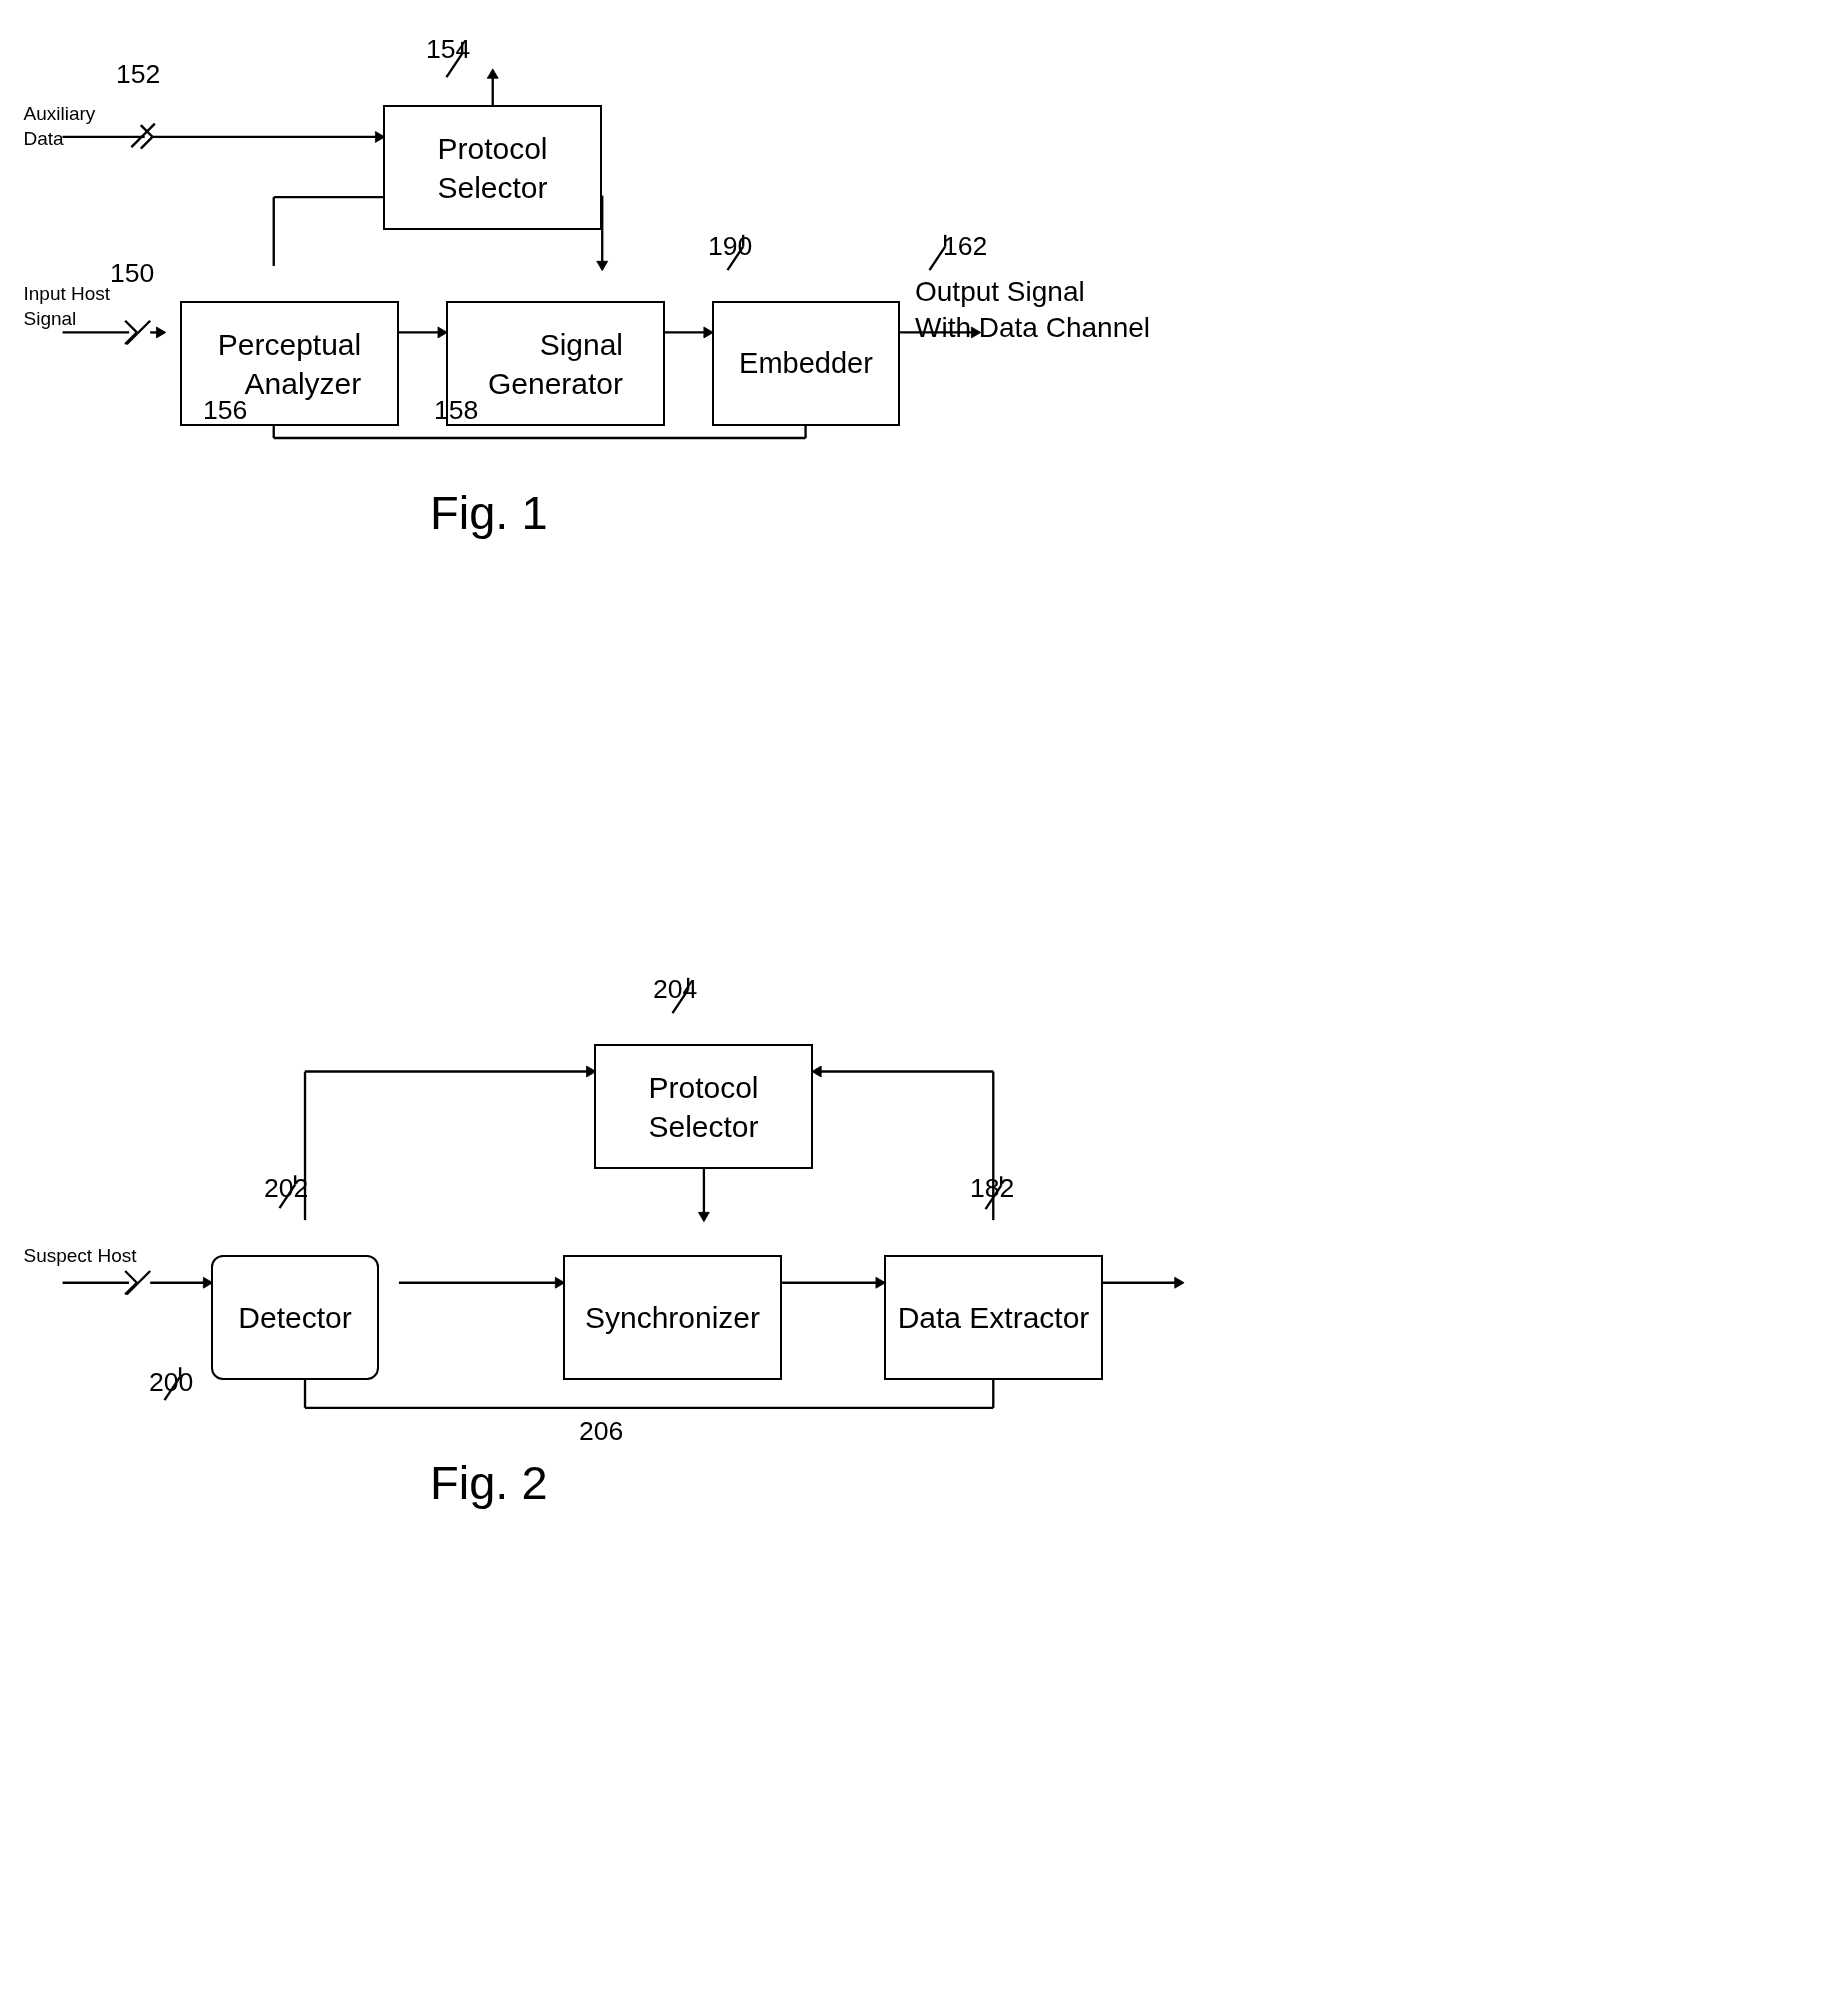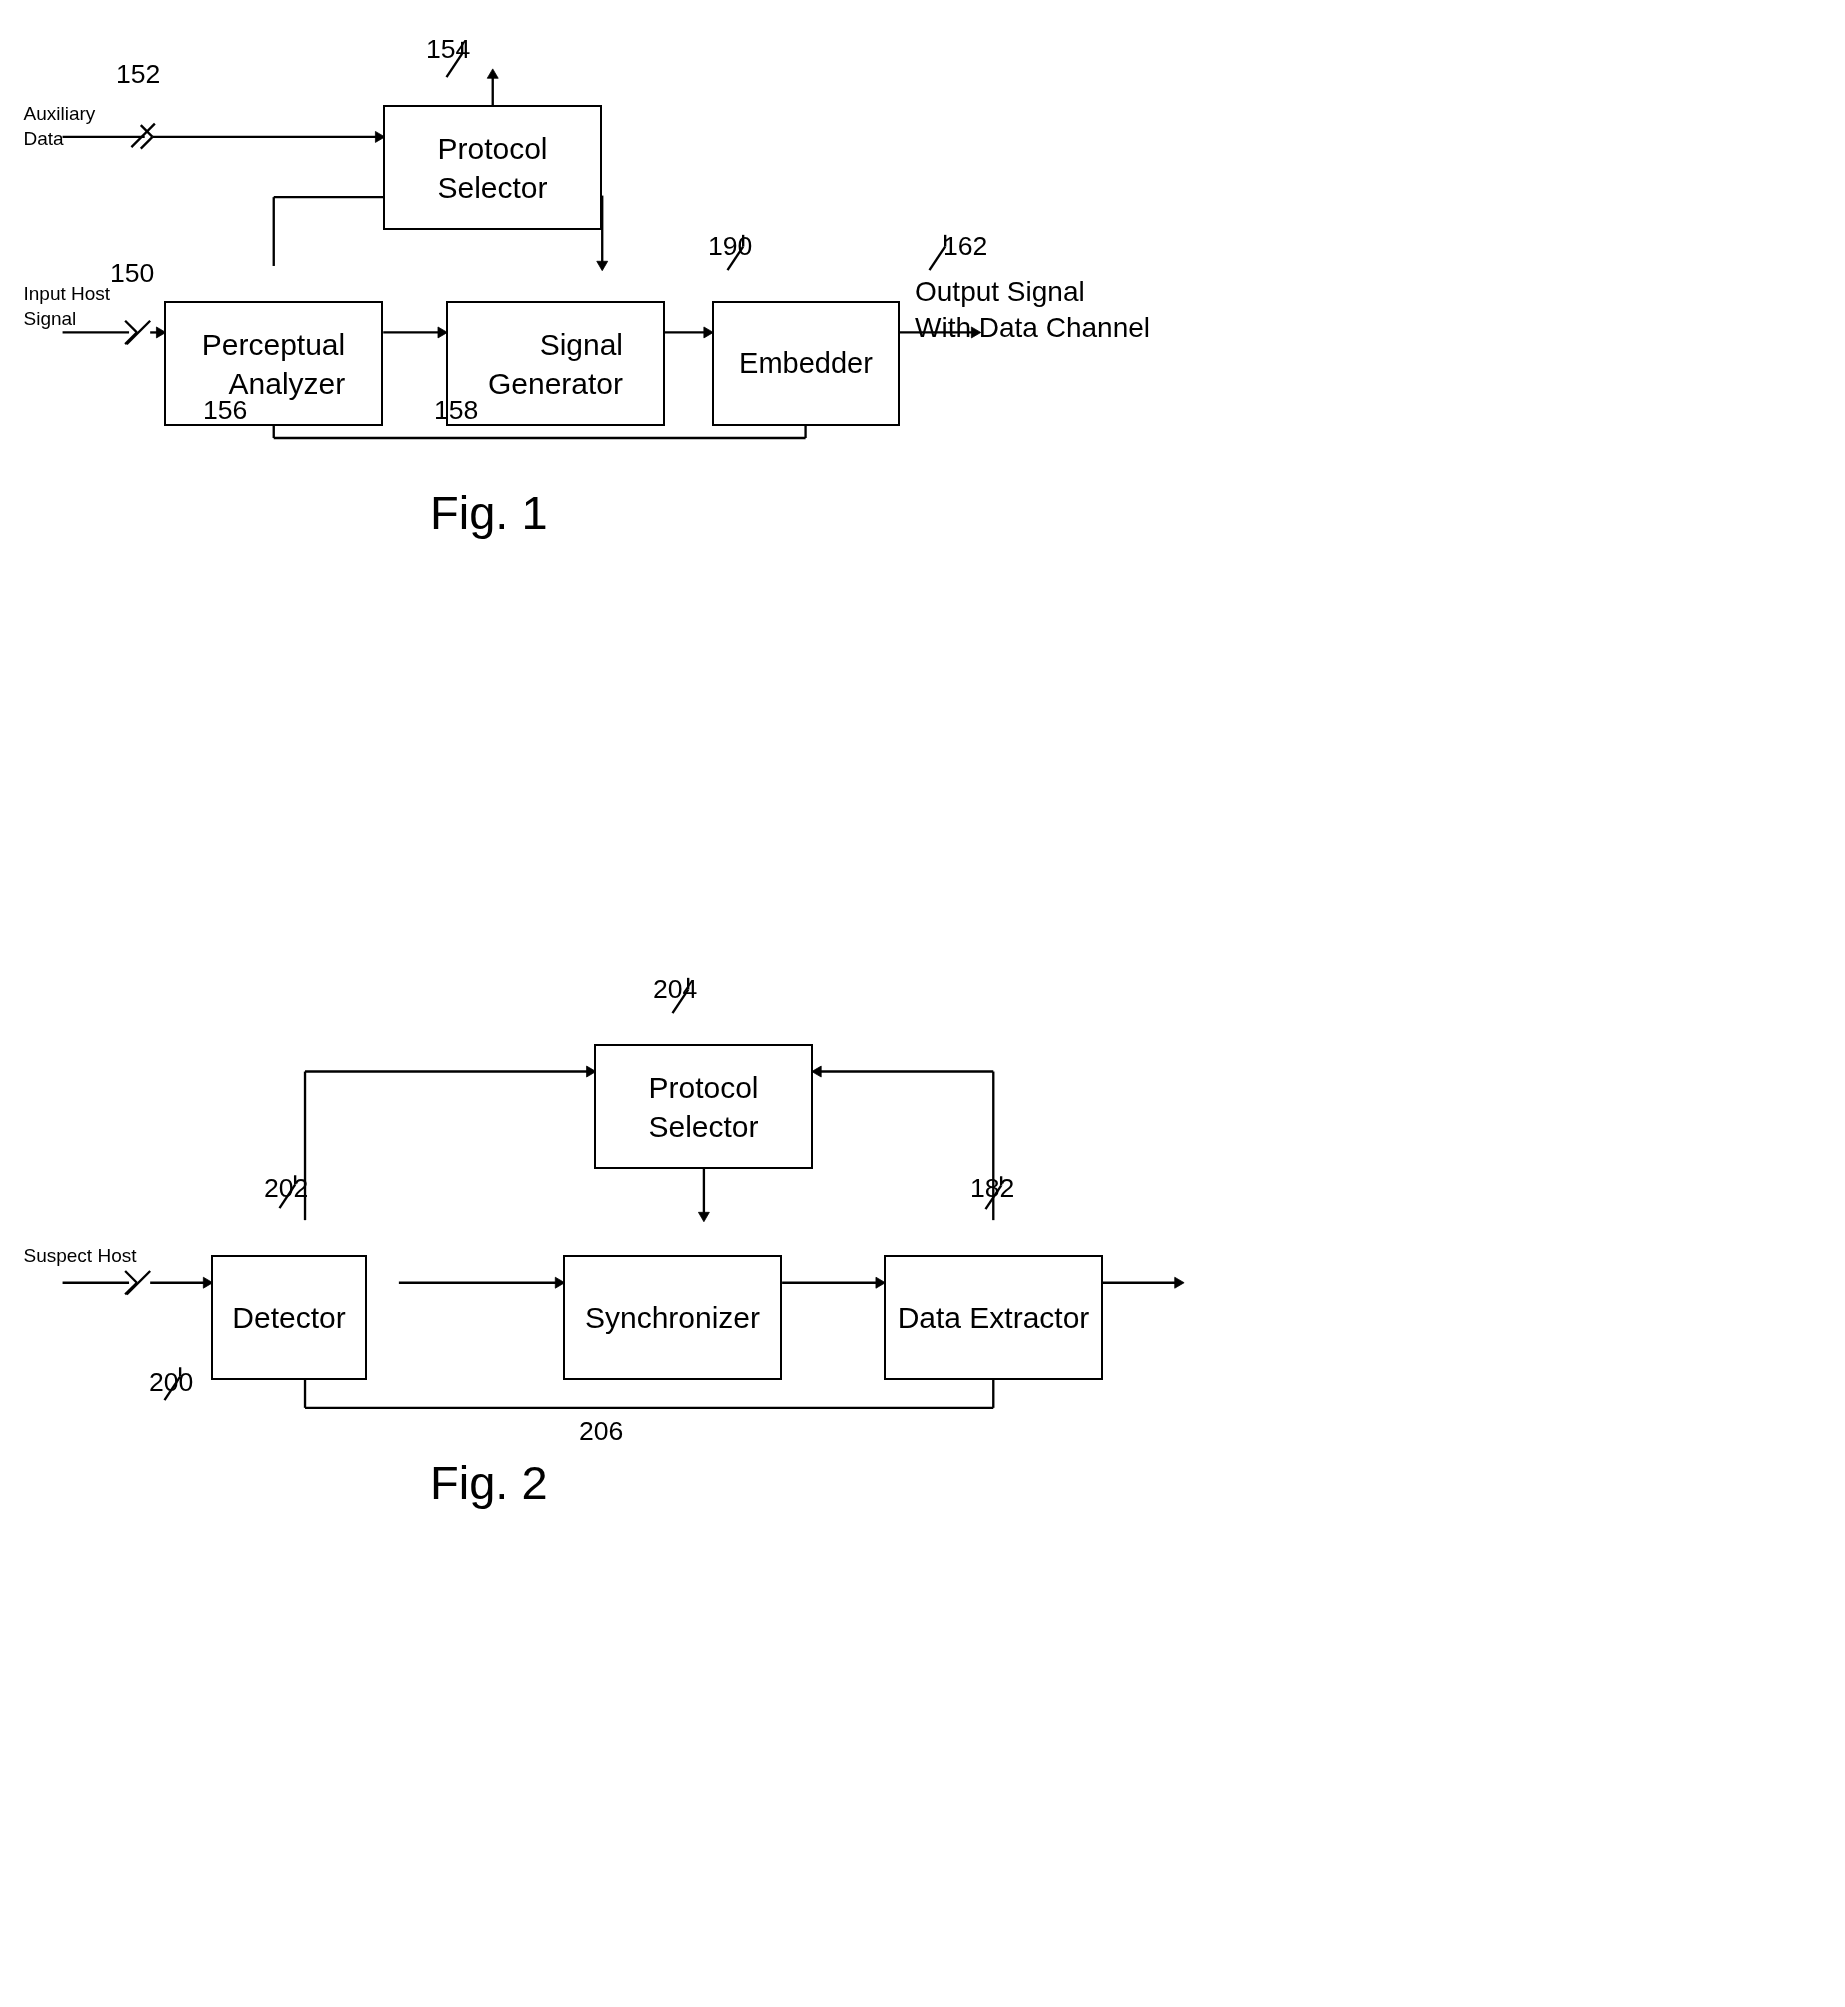--- a/index.html
+++ b/index.html
@@ -140,21 +140,21 @@
     <line x1="390" y1="1720" x2="390" y2="1800"></line>
     <line x1="390" y1="1800" x2="1270" y2="1800"></line>
     <line x1="1270" y1="1800" x2="1270" y2="1722"></line>
     <polygon points="383,1730 390,1718 397,1730"></polygon>
   </svg>
 
   <div class="box" style="left:383px; top:70px; width:219px; height:125px; font-size:30px;">
     <span>Protocol<br>Selector</span>
   </div>
 
-  <div class="box" style="left:164px; top:266px; width:219px; height:125px; font-size:30px;">
+  <div class="box" style="left:180px; top:266px; width:219px; height:125px; font-size:30px;">
     <span>Perceptual<br>Analyzer</span>
   </div>
 
   <div class="box" style="left:446px; top:266px; width:219px; height:125px; font-size:30px;">
     <span>Signal<br>Generator</span>
   </div>
 
   <div class="box" style="left:712px; top:266px; width:188px; height:125px; font-size:29px;">
     <span>Embedder</span>
   </div>
@@ -193,21 +193,21 @@
 
   <svg style="position:absolute;top:227px;left:898px;width:63px;height:47px;" viewBox="0 0 80 60" width="63" height="47">
     <line x1="40" y1="55" x2="60" y2="25" stroke="#000" stroke-width="3"></line>
     <line x1="60" y1="25" x2="60" y2="10" stroke="#000" stroke-width="3"></line>
   </svg>
 
   <div class="box" style="left:594px; top:1009px; width:219px; height:125px; font-size:30px;">
     <span>Protocol<br>Selector</span>
   </div>
 
-  <div class="box" style="left:211px; top:1220px; width:156px; height:125px; font-size:30px;">
+  <div class="box" style="left:211px; top:1220px; width:168px; height:125px; font-size:30px;border-radius:12px;">
     <span>Detector</span>
   </div>
 
   <div class="box" style="left:563px; top:1220px; width:219px; height:125px; font-size:30px;">
     <span>Synchronizer</span>
   </div>
 
   <div class="box" style="left:884px; top:1220px; width:219px; height:125px; font-size:30px;">
     <span>Data Extractor</span>
   </div>

